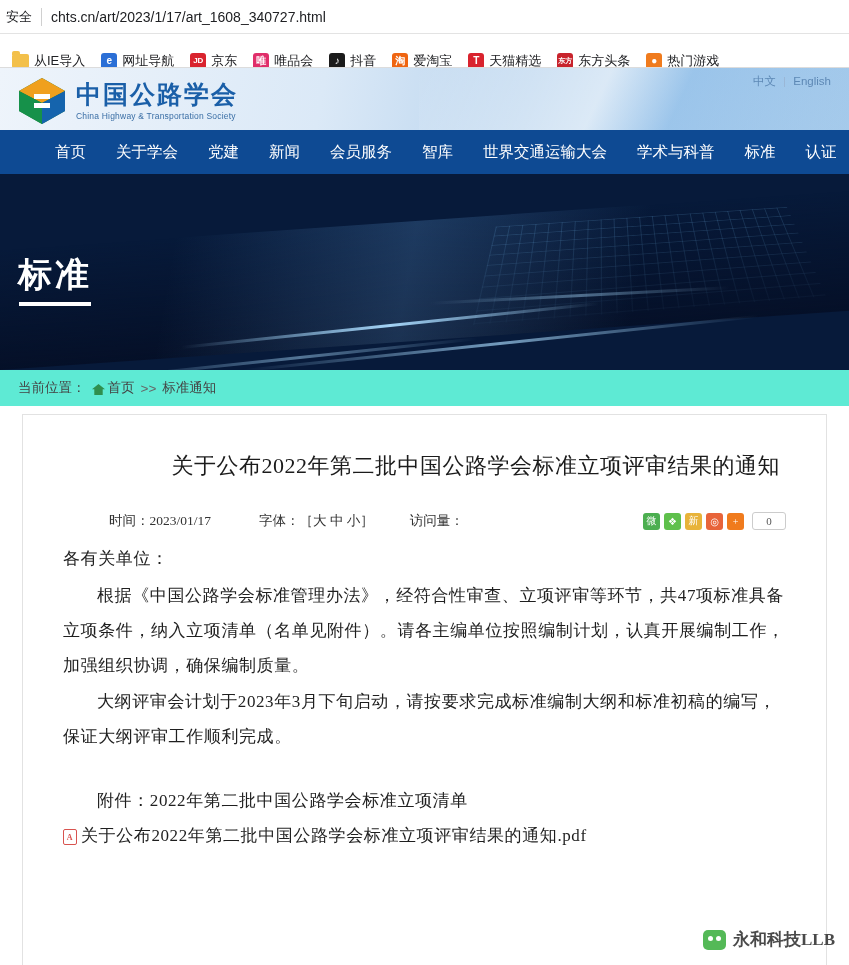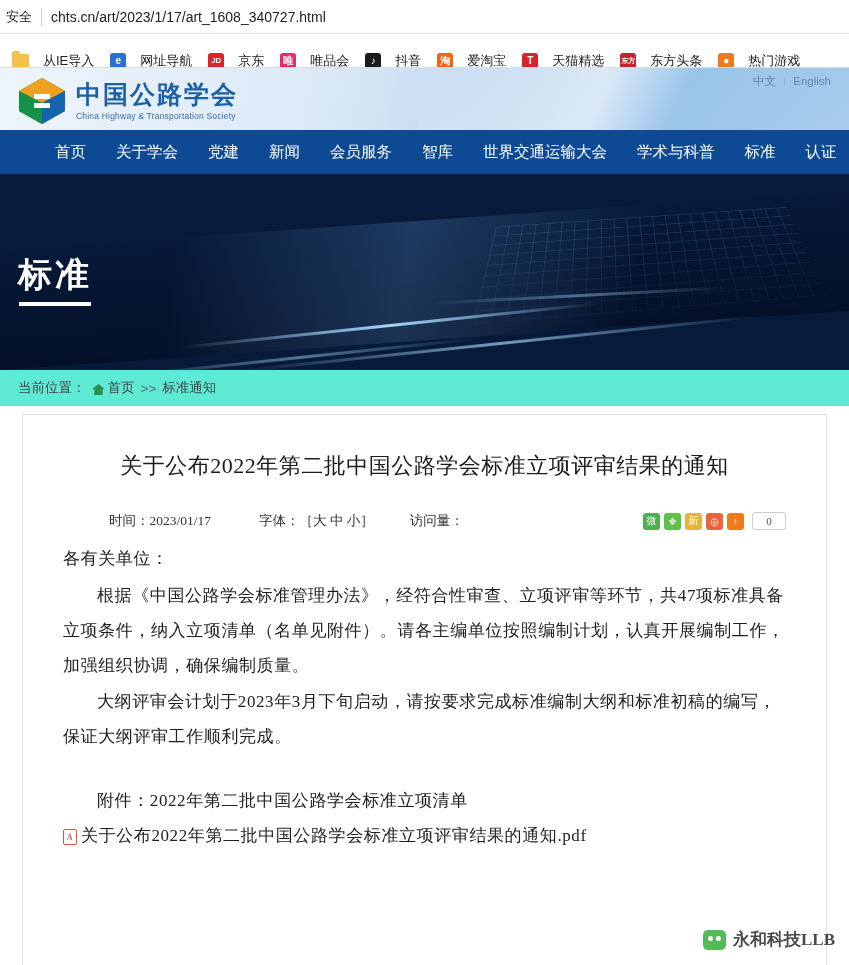--- a/index.html
+++ b/index.html
@@ -25,21 +25,21 @@
   .urlbar .url {
     color: #202124; font-size: 14px; white-space: nowrap; overflow: hidden;
   }
 
   .bookmarks {
     height: 34px; display: flex; align-items: center; gap: 4px;
     padding: 0 6px; background: #ffffff; border-bottom: 1px solid #dcdcdc;
     overflow: hidden;
   }
   .bm {
-    display: flex; align-items: center; gap: 14px;
+    display: flex; align-items: center; gap: 5px;
     padding: 3px 6px; border-radius: 4px;
     font-size: 13px; color: #202124; white-space: nowrap; margin-top: 20px;
   }
   .bm-ico {
     width: 16px; height: 16px; border-radius: 3px;
     display: flex; align-items: center; justify-content: center;
     font-size: 10px; color: #fff; font-weight: bold; flex: 0 0 16px;
   }
   .folder-ico {
     width: 17px; height: 14px; background: #f3c04a; border-radius: 2px;
@@ -152,21 +152,21 @@
 
   
   .article {
     margin: 8px 22px 0 22px;
     border: 1px solid #e2e2e2; border-bottom: none;
     background: #fff;
     height: 100%;
     padding: 34px 40px 0 40px;
   }
   .art-title {
-    text-align: center; font-size: 22px; color: #1b1b1b;
+    text-align: right; font-size: 22px; color: #1b1b1b;
     font-family: "Liberation Serif", serif;
     line-height: 1.5; letter-spacing: .5px;
     padding: 0 6px;
   }
   .meta {
     margin-top: 30px;
     display: flex; align-items: center;
     font-size: 13.5px; color: #333;
     font-family: "Liberation Serif", serif;
   }

